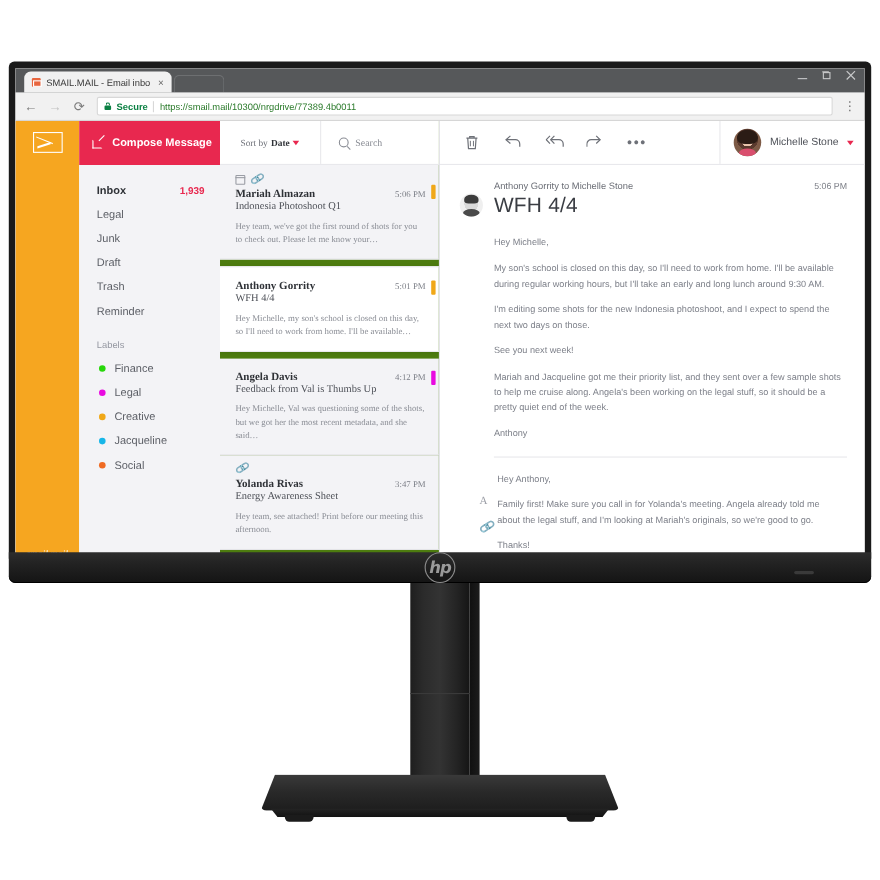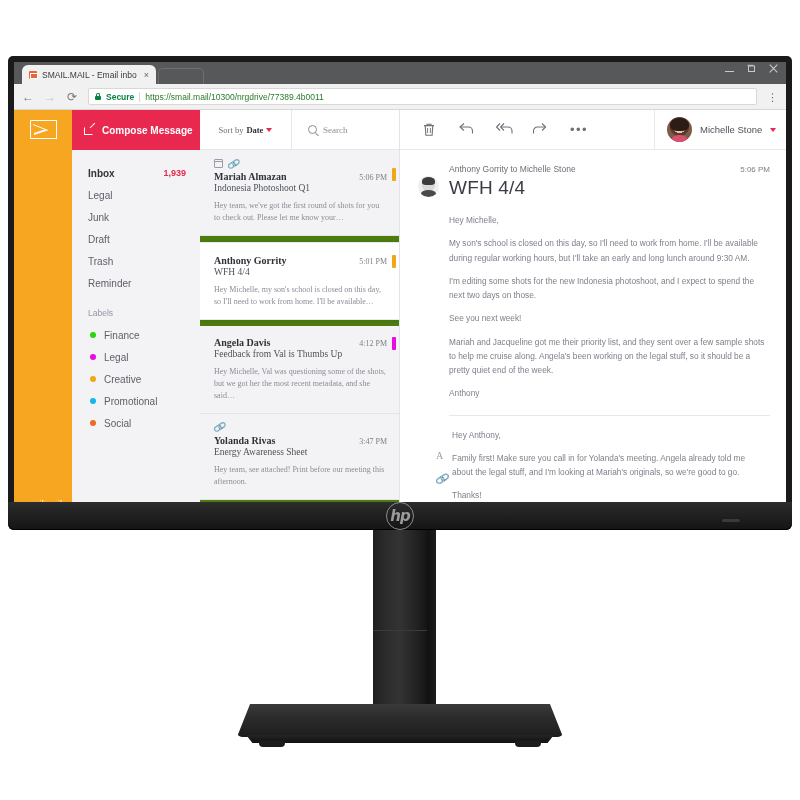--- a/index.html
+++ b/index.html
@@ -323,21 +323,21 @@
             <div class="label-item">
               <span class="dot" style="background:#e90ae0"></span>
               <span>Legal</span>
             </div>
             <div class="label-item">
               <span class="dot" style="background:#f0a818"></span>
               <span>Creative</span>
             </div>
             <div class="label-item">
               <span class="dot" style="background:#17b6e8"></span>
-              <span>Promotional</span>
+              <span>Jacqueline</span>
             </div>
             <div class="label-item">
               <span class="dot" style="background:#ef6a22"></span>
               <span>Social</span>
             </div>
           </div>
         </div>
 
         <div class="listcol">
           <div class="list-toolbar">

